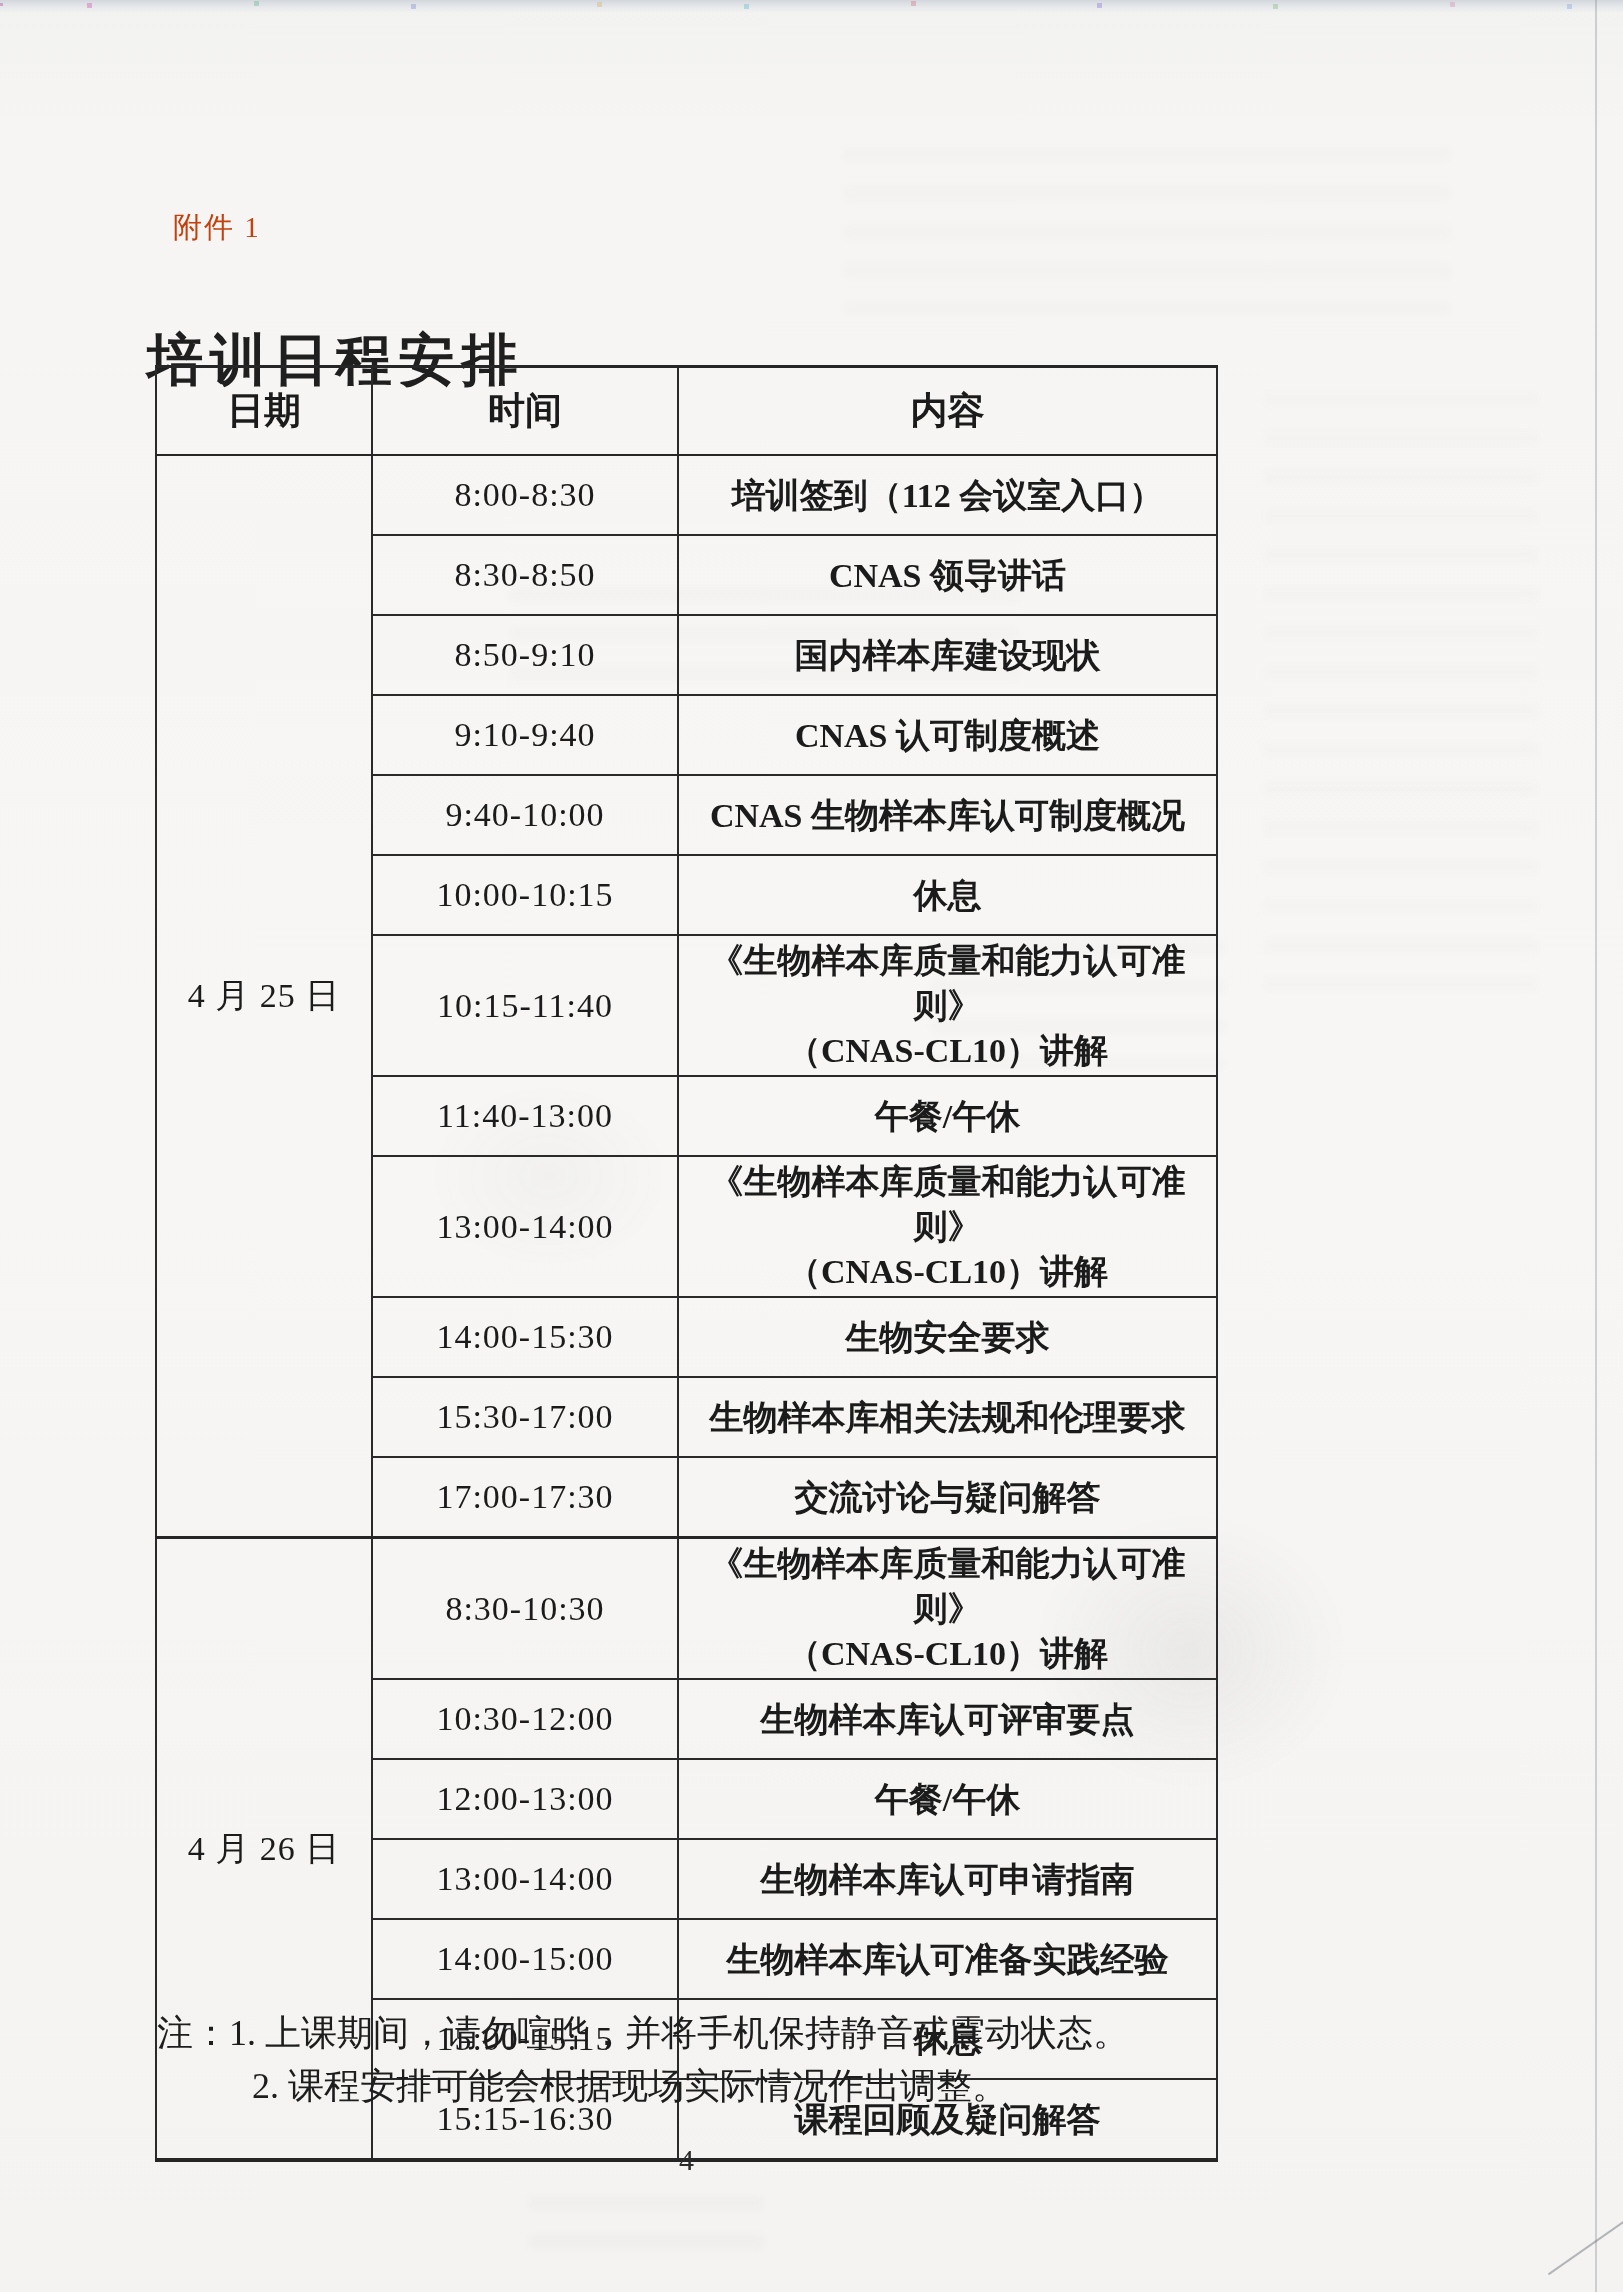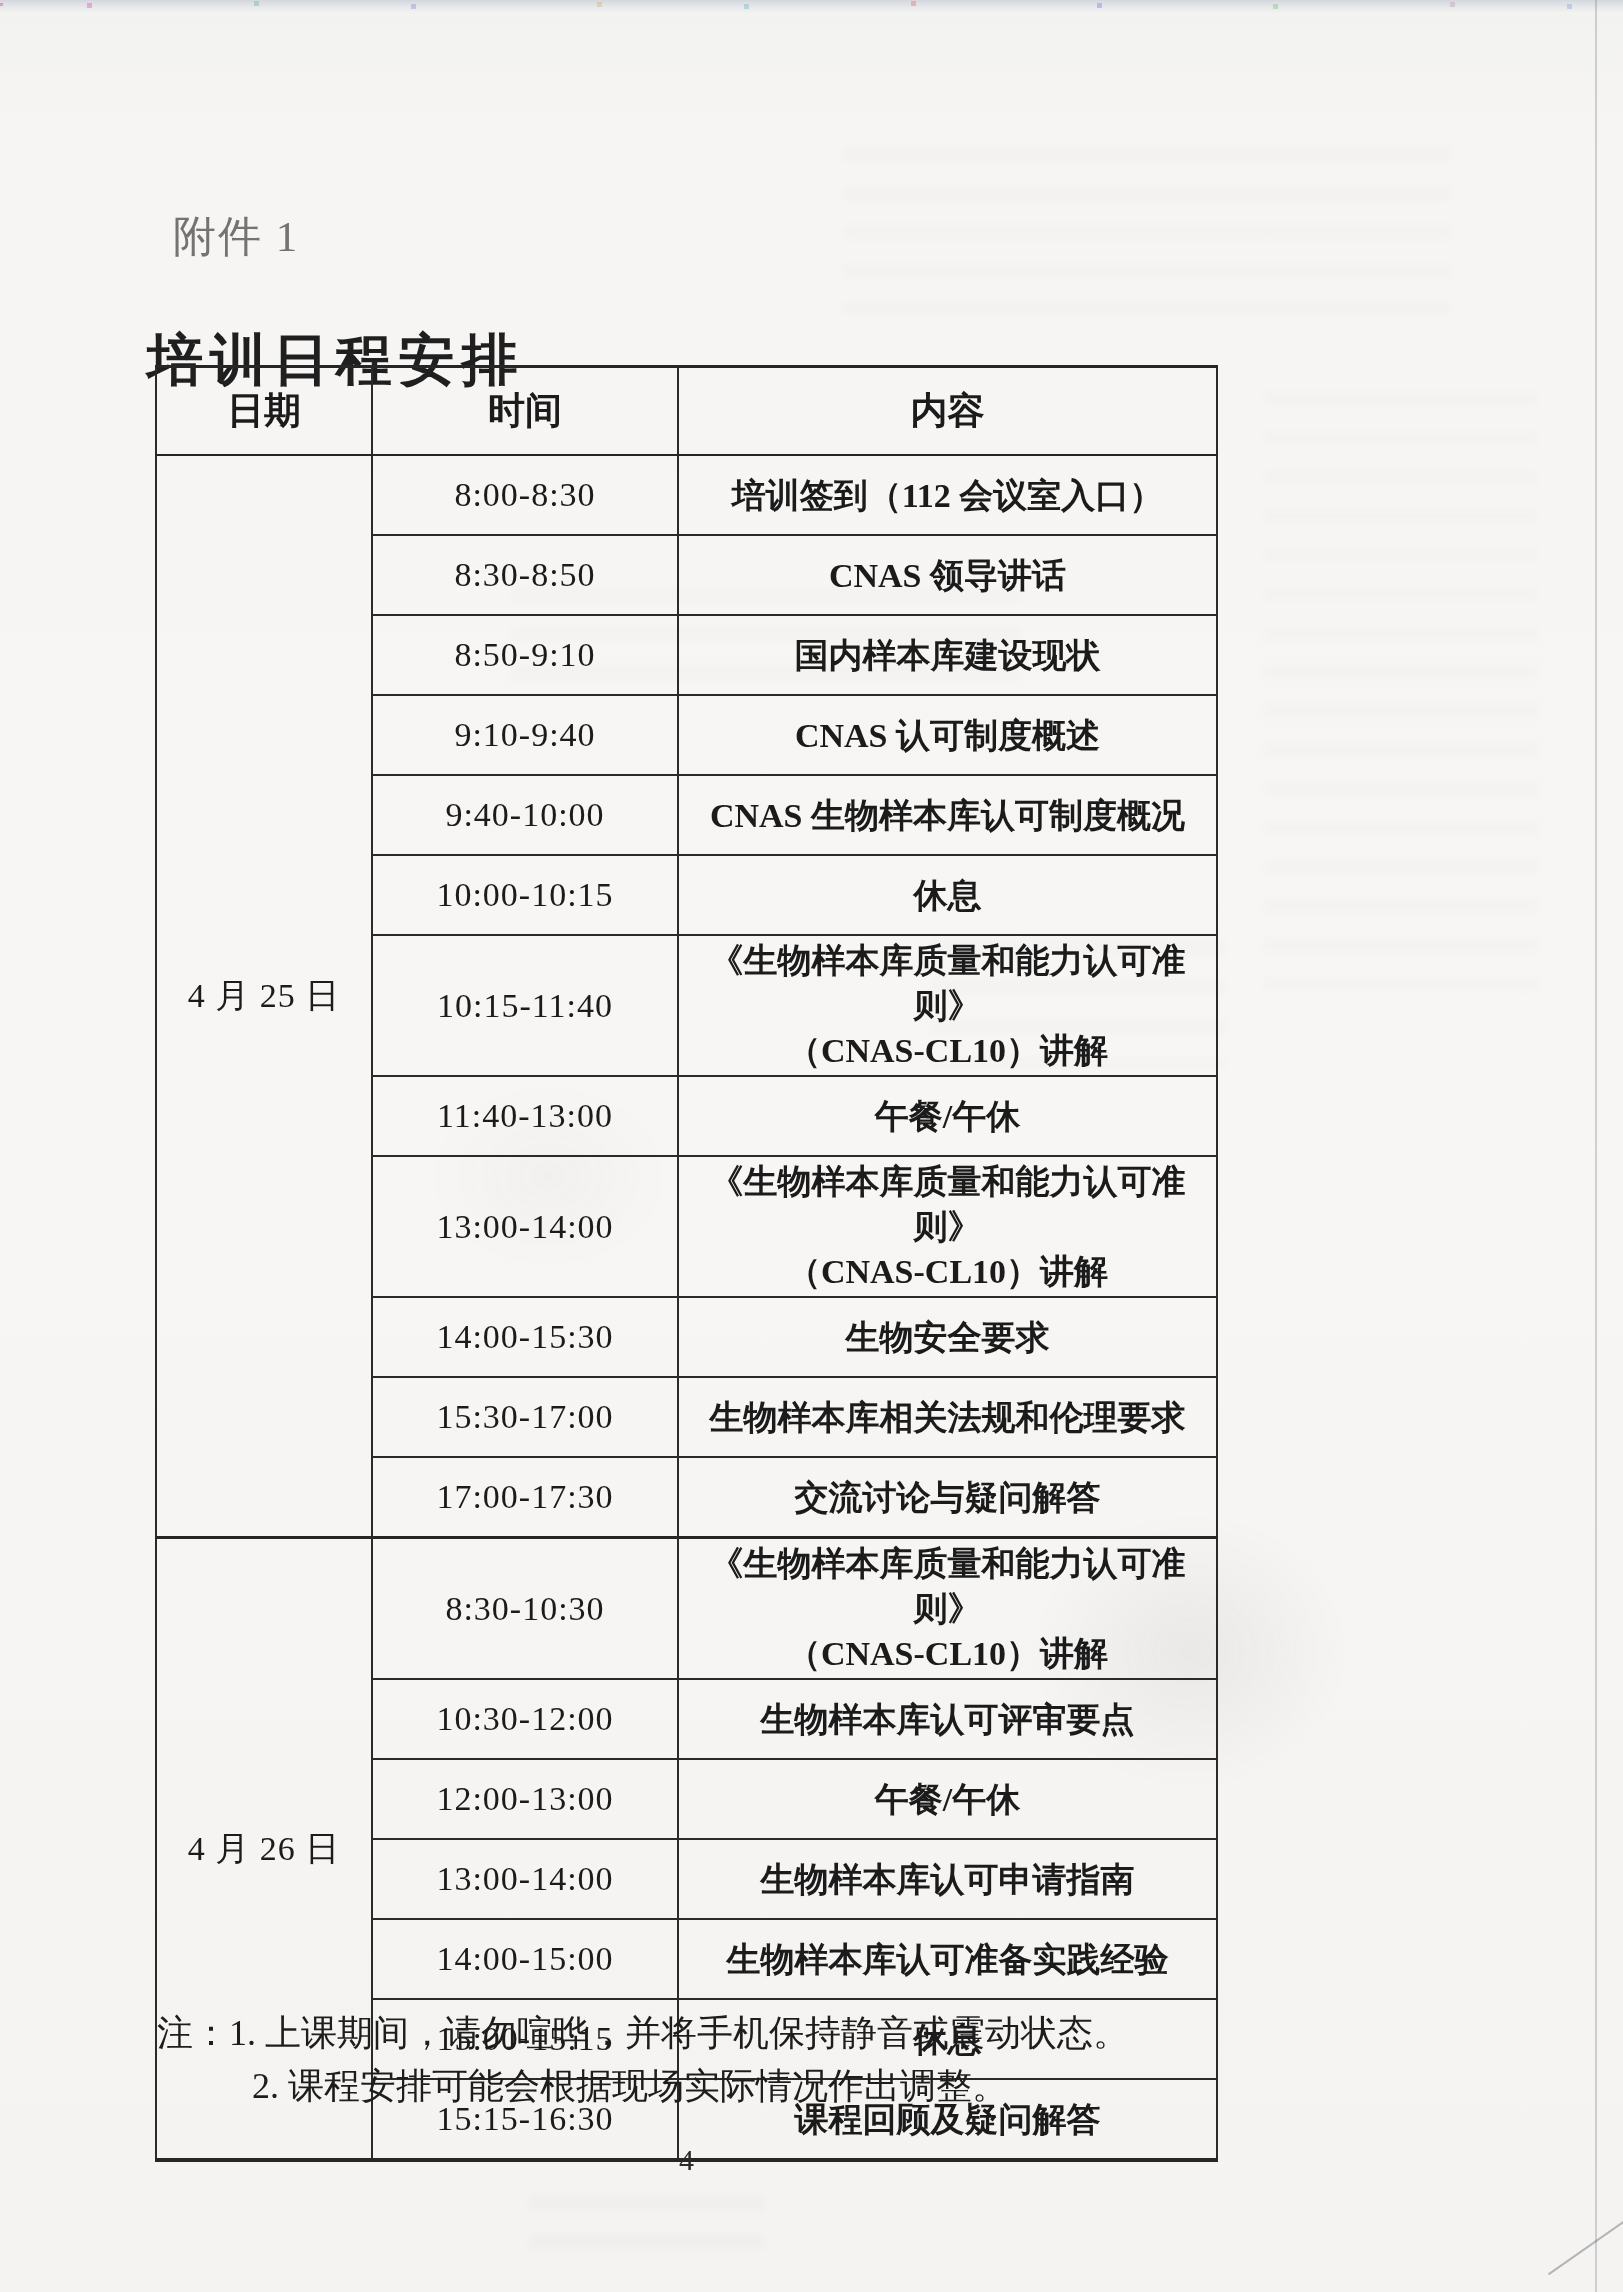--- a/index.html
+++ b/index.html
@@ -16,21 +16,21 @@
   }
   .top-strip .specks{
     position:absolute;left:0;top:2.9px;width:2.9px;height:2.9px;background:rgba(180,70,150,.55);
     box-shadow: 88px 1px 0 1px rgba(200,60,160,.45), 255px -1px 0 1px rgba(80,170,120,.45),
       412px 2px 0 1px rgba(90,110,200,.4), 598px 0 0 1px rgba(200,160,60,.4),
       745px 2px 0 1px rgba(70,180,190,.45), 912px -1px 0 1px rgba(200,80,90,.4),
       1098px 1px 0 1px rgba(120,90,200,.45), 1274px 2px 0 1px rgba(90,170,90,.4),
       1451px 0 0 1px rgba(210,120,170,.45), 1568px 2px 0 1px rgba(100,140,210,.4);
   }
   .attachment{
-    position:absolute;left:173px;top:208px;font-size:43px;letter-spacing:2px;color:#737373;
+    position:absolute;left:173px;top:208px;font-size:29px;letter-spacing:2px;color:#c2410c;
   }
   .doc-title{
     position:absolute;left:147px;top:323px;width:941px;text-align:left;
     font-size:56px;font-weight:bold;letter-spacing:6.9px;color:#1f1f1f;
   }
   table.schedule{
     position:absolute;left:155px;top:365px;width:1061px;
     border-collapse:collapse;table-layout:fixed;
     border-top:3.9px solid #262626;border-left:2.9px solid #262626;
     border-right:2.9px solid #262626;border-bottom:4.9px solid #262626;

